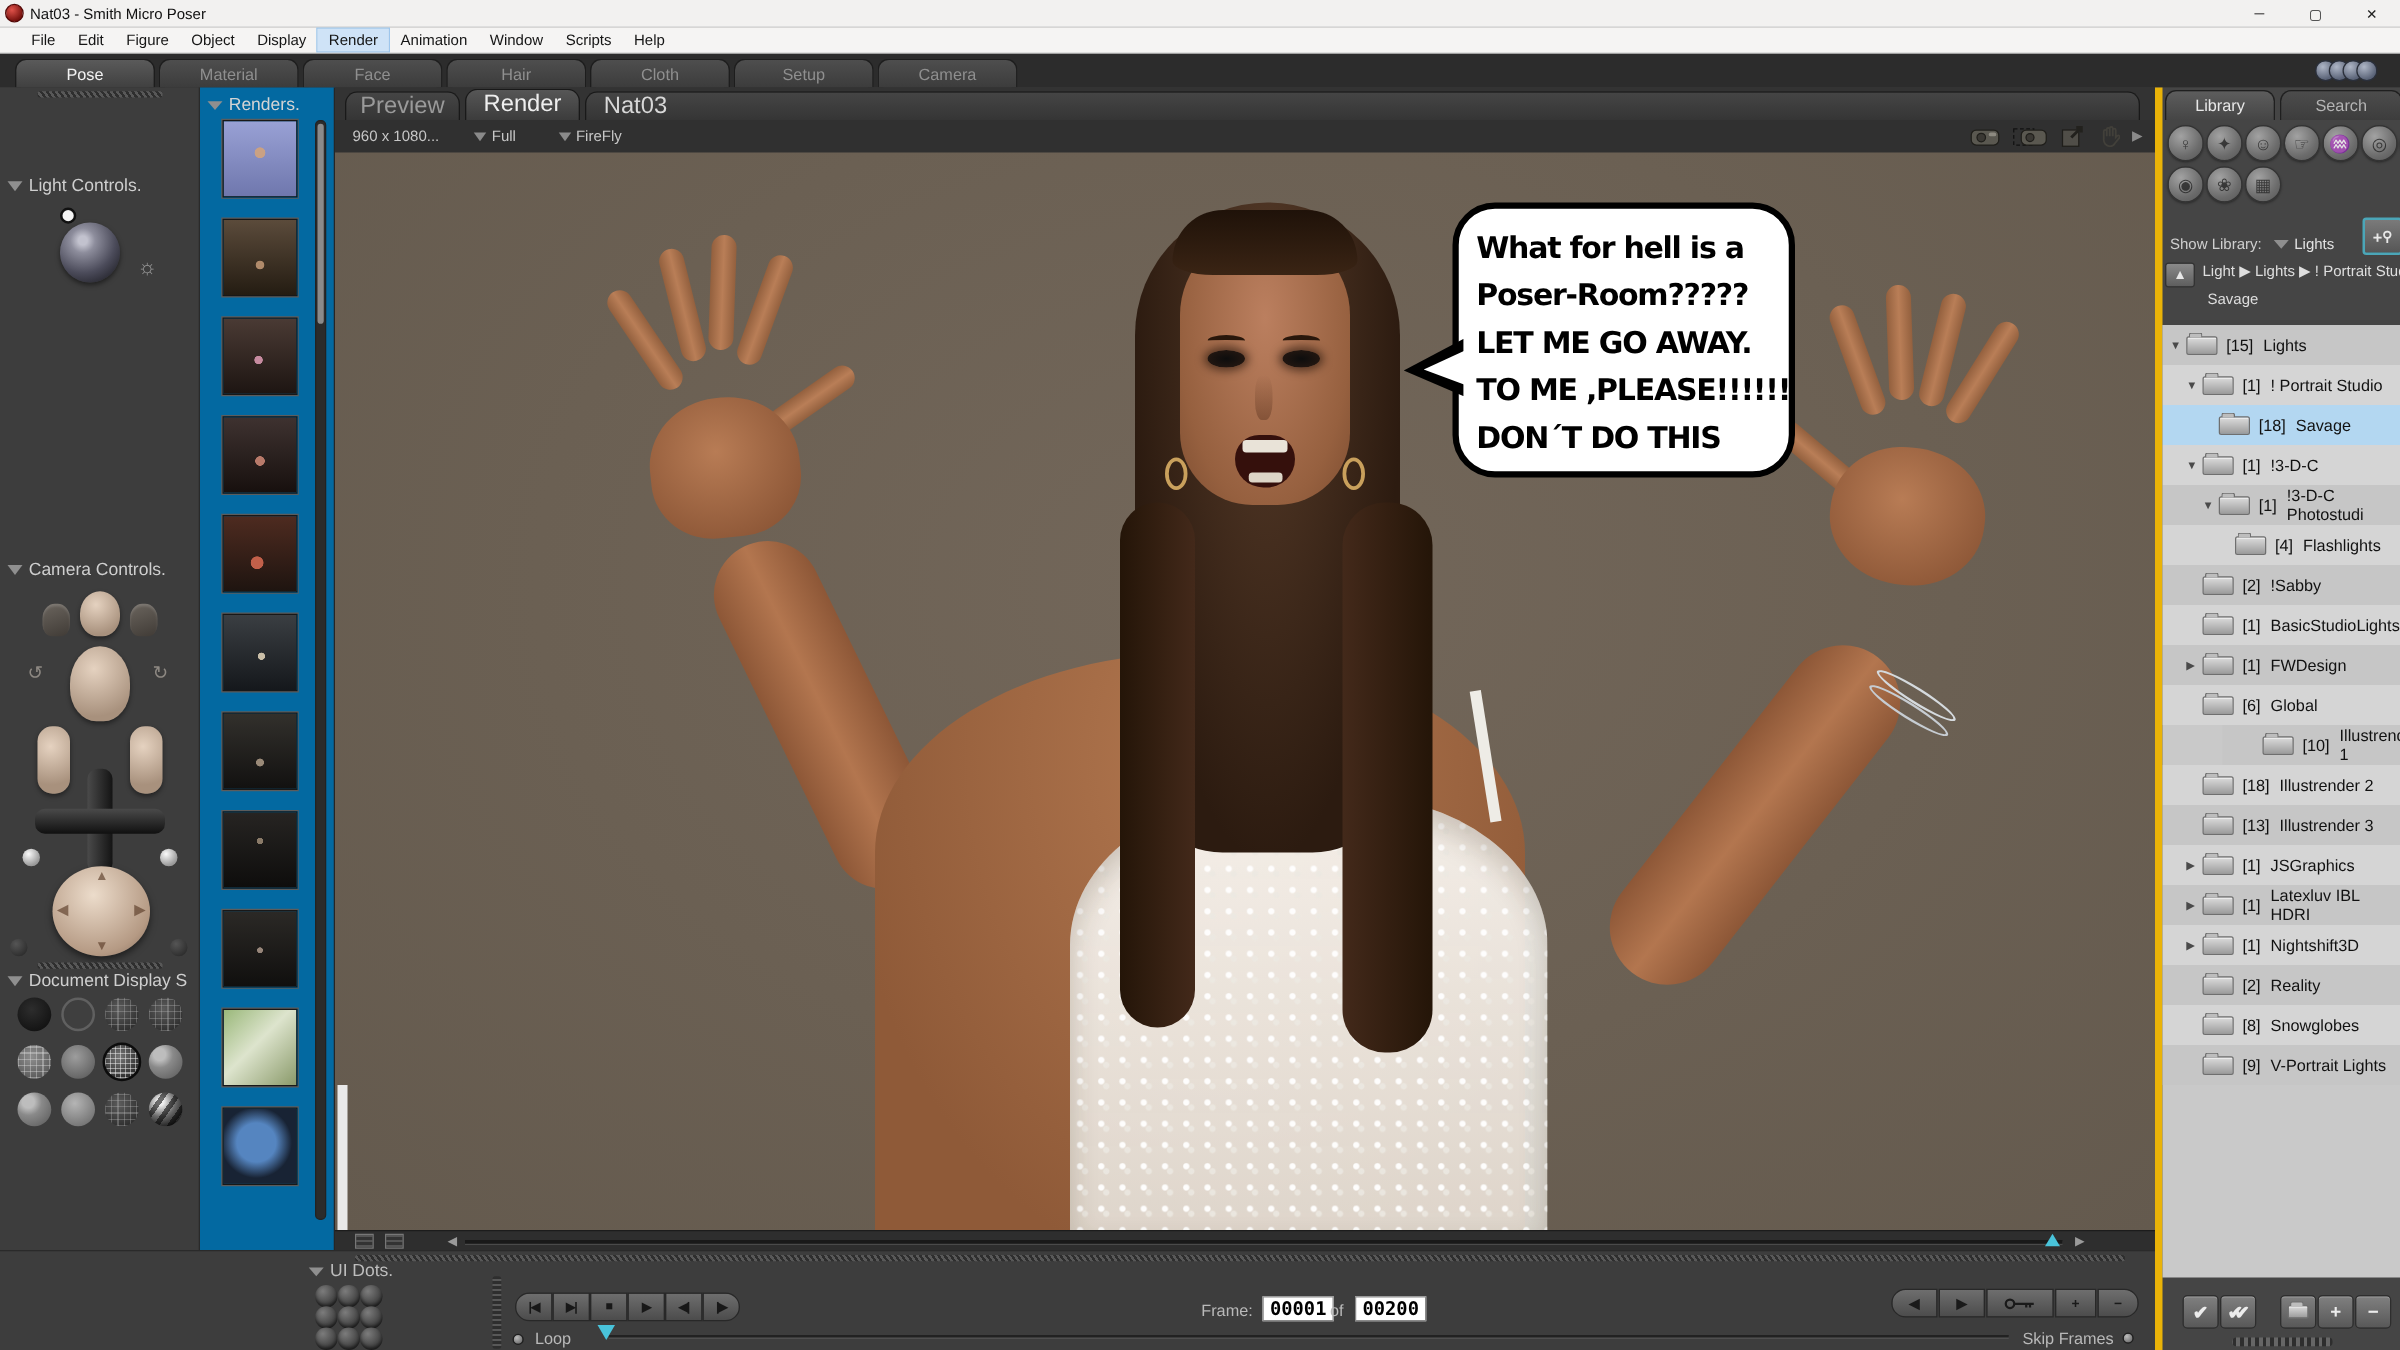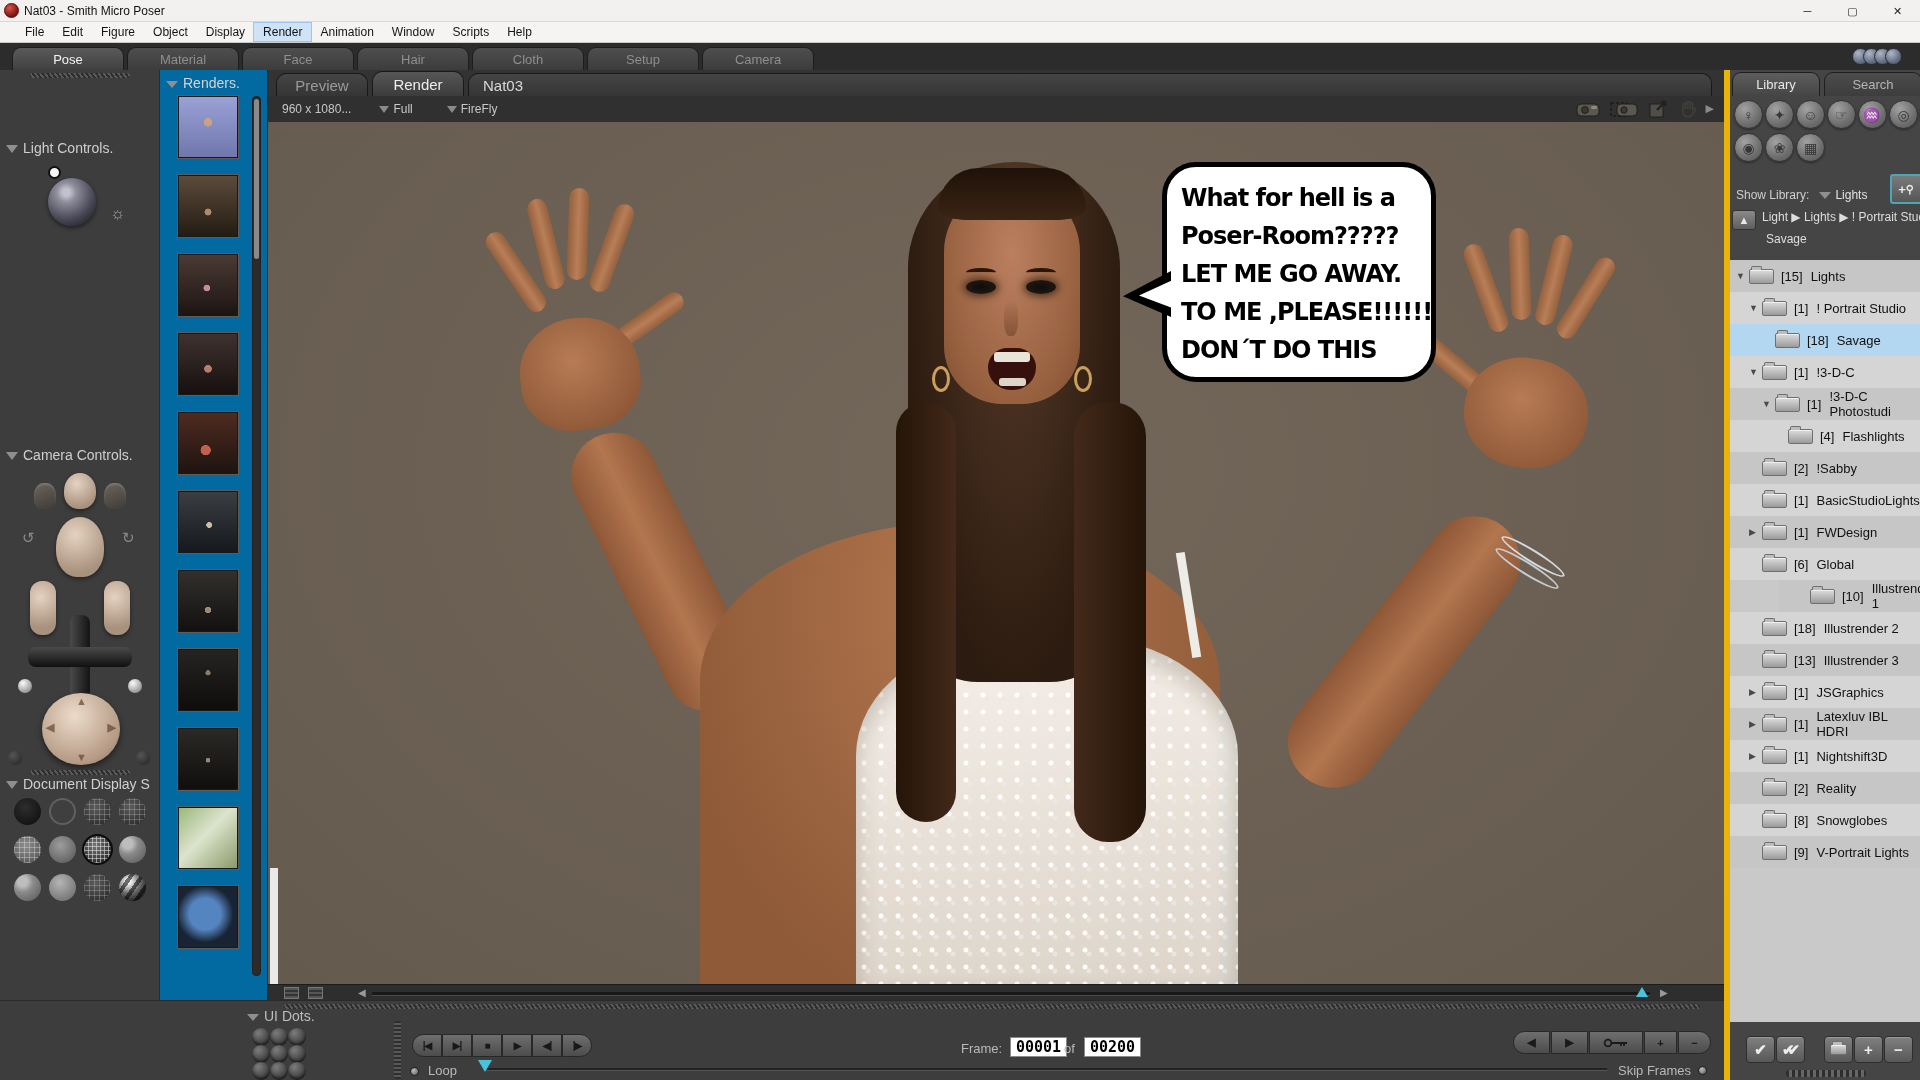--- a/index.html
+++ b/index.html
@@ -109,21 +109,21 @@
            box-shadow:0 0 0 1px #5c5c5c; }
   .rscroll { position:absolute; right:6px; top:26px; width:9px; height:880px; background:#2b2b2b;
              border:1px solid #222; border-radius:4px;}
   .rscroll .thumbbar { position:absolute; left:1px; top:2px; width:5px; height:160px; background:#8a8a8a; border-radius:3px;}
 
   
   .rv { position:absolute; left:268px; top:70px; width:1456px; height:930px; background:#333; }
   .rv-tabs { position:absolute; left:0; top:0; width:100%; height:26px; }
   .rv-tab { position:absolute; top:3px; height:23px; background:linear-gradient(#454545,#353535);
             border:1px solid #191919; border-bottom:none; border-radius:10px 10px 0 0;
-            display:flex; align-items:center; justify-content:center; font-size:15px; color:#9a9a9a;}
+            display:flex; align-items:center; justify-content:center; font-size:19px; color:#9a9a9a;}
   .rv-tab.active { color:#eee; background:linear-gradient(#565656,#3c3c3c); top:1px; height:25px;}
   .rv-toolbar { position:absolute; left:0; top:26px; width:100%; height:26px; background:#303030;
             display:flex; align-items:center; font-size:12px; color:#c7c7c7;}
   .rv-toolbar .dd-tri { width:0;height:0;border-left:5px solid transparent;border-right:5px solid transparent;
             border-top:7px solid #8a8a8a; margin:0 4px 0 0; }
   .rv-icons { position:absolute; right:10px; top:3px; display:flex; align-items:center; gap:10px;}
   .rv-icons svg { display:block; }
   .rv-canvas { position:absolute; left:0; top:52px; width:1456px; height:862px; overflow:hidden;
       background:radial-gradient(ellipse at 50% 40%, #73675a 0%, #6b6053 55%, #645a4e 100%); }
   .fig { position:absolute; }

